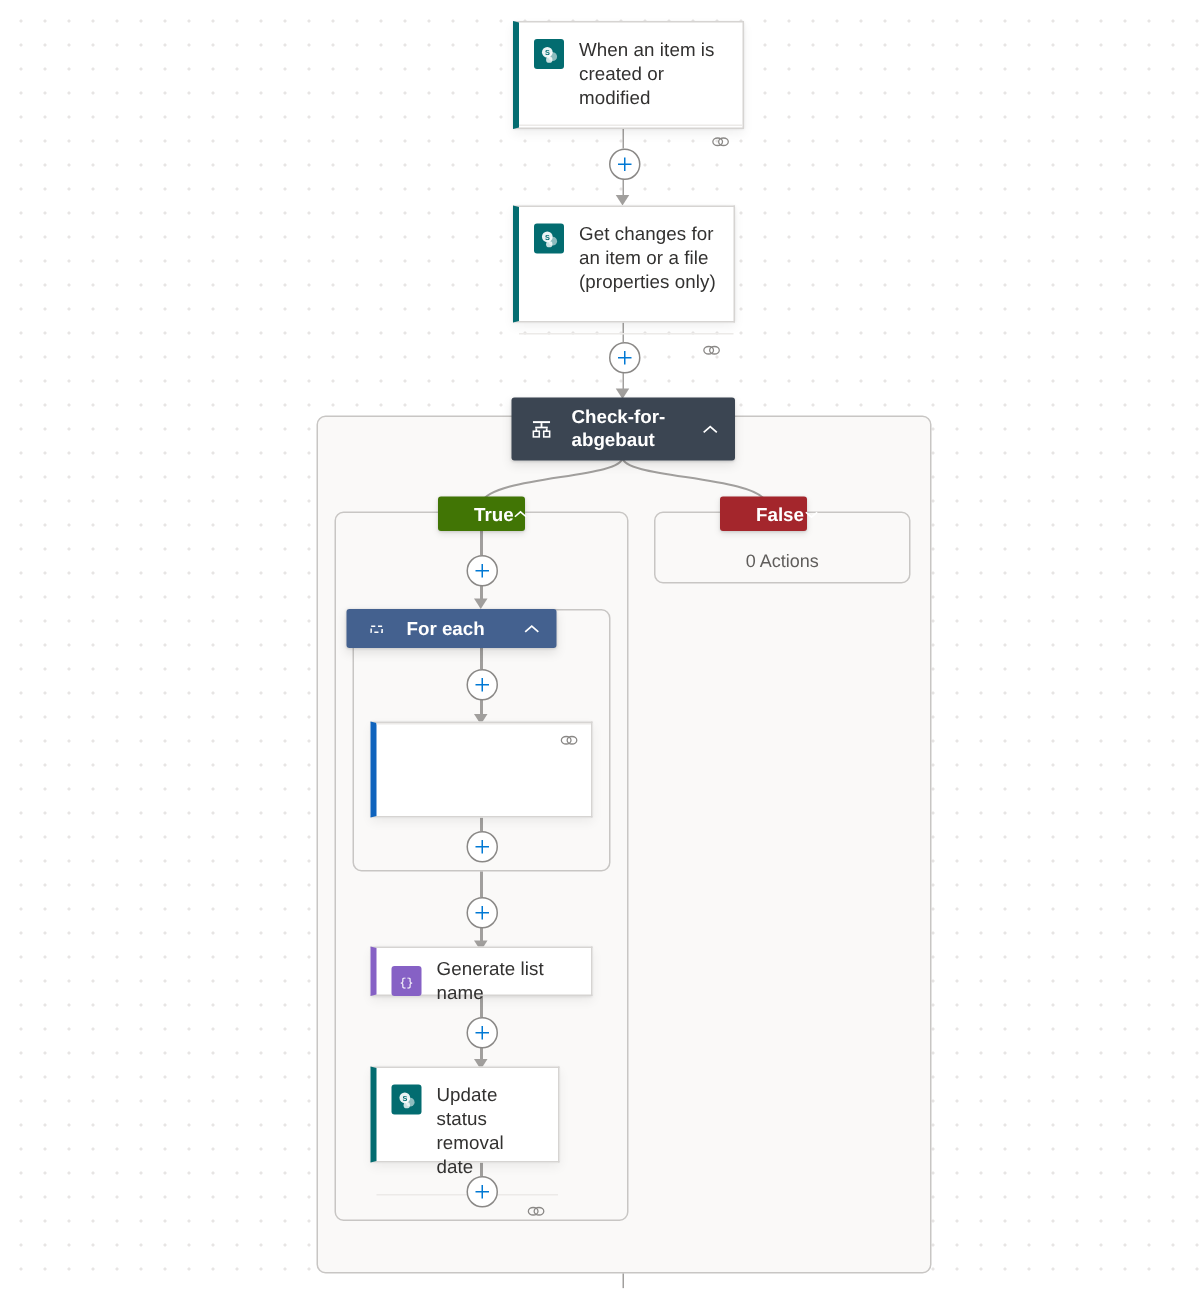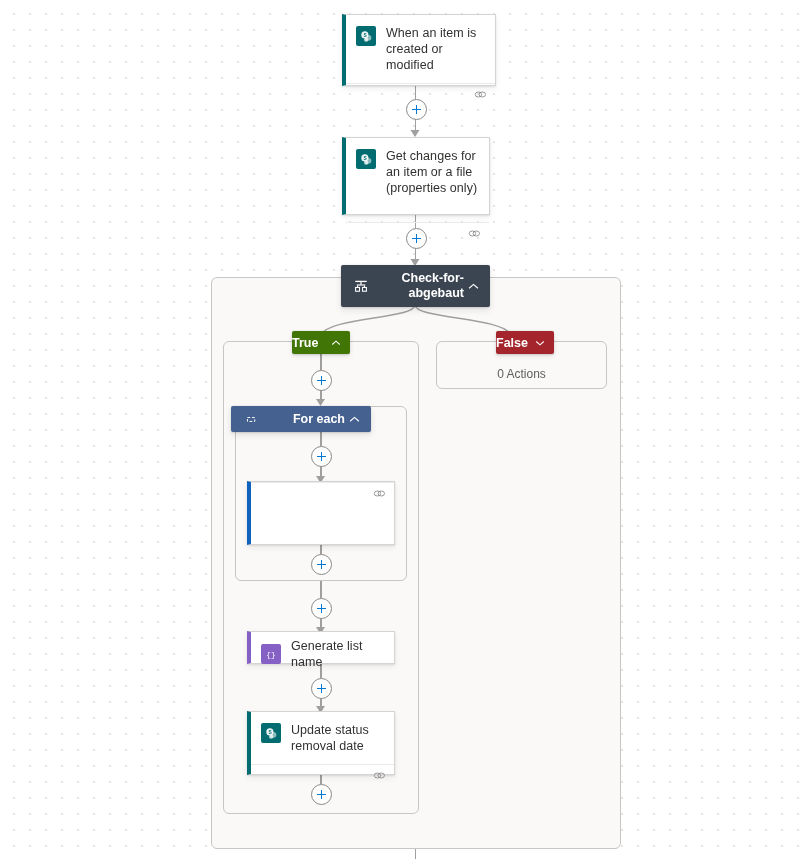--- a/index.html
+++ b/index.html
@@ -102,21 +102,20 @@
   .link-glyph { width: 13px; height: 11px; display: block; }
 
   
   .hdr-node {
     position: absolute;
     box-sizing: border-box;
     display: flex;
     align-items: center;
     border-radius: 2px;
     box-shadow: 0 0.6px 1.8px rgba(0,0,0,0.12), 0 3px 7px rgba(0,0,0,0.10);
-    text-align: right;
   }
   .hdr-node .hdr-icon {
     width: 16px; height: 16px;
     flex: 0 0 16px;
     margin-left: 12px;
     margin-right: 12px;
     display: flex; align-items: center; justify-content: center;
   }
   .hdr-node .hdr-title {
     flex: 1 1 auto;
@@ -137,21 +136,21 @@
     box-sizing: border-box;
     display: flex;
     align-items: center;
     border-radius: 2px;
     box-shadow: 0 0.6px 1.8px rgba(0,0,0,0.12), 0 2px 5px rgba(0,0,0,0.10);
   }
   .branch-label .bl-text {
     color: #ffffff;
     font-size: 12.5px;
     font-weight: bold;
-    margin-left: 0;
+    margin-left: 24px;
   }
   .branch-label .bl-chev {
     margin-left: auto;
     margin-right: 9px;
     display: flex; align-items: center;
   }
 
   .actions-count {
     position: absolute;
     font-size: 12px;
@@ -318,21 +317,21 @@
 
   <div class="branch-label" style="left:292px; top:331px; width:58px; height:23px; background:#417505;">
     <span class="bl-text">True</span>
     <span class="bl-chev">
       <svg width="10" height="6" viewBox="0 0 12 8" aria-hidden="true">
         <polyline points="1,6 6,1.6 11,6" fill="none" stroke="#ffffff" stroke-width="1.4"></polyline>
       </svg>
     </span>
   </div>
 
-  <div class="branch-label" style="left:496px; top:331px; width:58px; height:23px; background:#a4262c;">
+  <div class="branch-label" style="left:480px; top:331px; width:58px; height:23px; background:#a4262c;">
     <span class="bl-text">False</span>
     <span class="bl-chev">
       <svg width="10" height="6" viewBox="0 0 12 8" aria-hidden="true">
         <polyline points="1,2 6,6.4 11,2" fill="none" stroke="#ffffff" stroke-width="1.4"></polyline>
       </svg>
     </span>
   </div>
 
   <div class="actions-count" style="left:436px; top:354px; width:171px;">0 Actions</div>
 
@@ -365,21 +364,21 @@
     <div class="card-main" style="padding:6px 10px; align-items:center;">
       <span class="card-icon" style="background:#8661c5; margin-top:0;">
         <svg width="13" height="13" viewBox="0 0 16 16" aria-hidden="true">
           <text x="1.6" y="11.6" font-size="9.5" fill="#ffffff" font-family="'Liberation Mono',monospace">{}</text>
         </svg>
       </span>
       <span class="card-title">Generate list name</span>
     </div>
   </div>
 
-  <div class="card" style="left:247px; top:711px; width:148px; height:64px; border-left-color:#036C70;">
+  <div class="card" style="left:247px; top:711px; width:126px; height:64px; border-left-color:#036C70;">
     <div class="card-main">
       <span class="card-icon" style="background:#036C70;">
         <svg width="13" height="13" viewBox="0 0 16 16" aria-hidden="true">
           <circle cx="6" cy="6" r="4.4" fill="#ffffff" opacity="0.92"></circle>
           <circle cx="10.4" cy="9.6" r="3.6" fill="#ffffff" opacity="0.55"></circle>
           <circle cx="7.6" cy="12" r="2.6" fill="#ffffff" opacity="0.80"></circle>
           <text x="4.2" y="8.6" font-size="6" fill="#036C70" font-family="'Liberation Sans',sans-serif" font-weight="bold">S</text>
         </svg>
       </span>
       <span class="card-title">Update status removal date</span>

